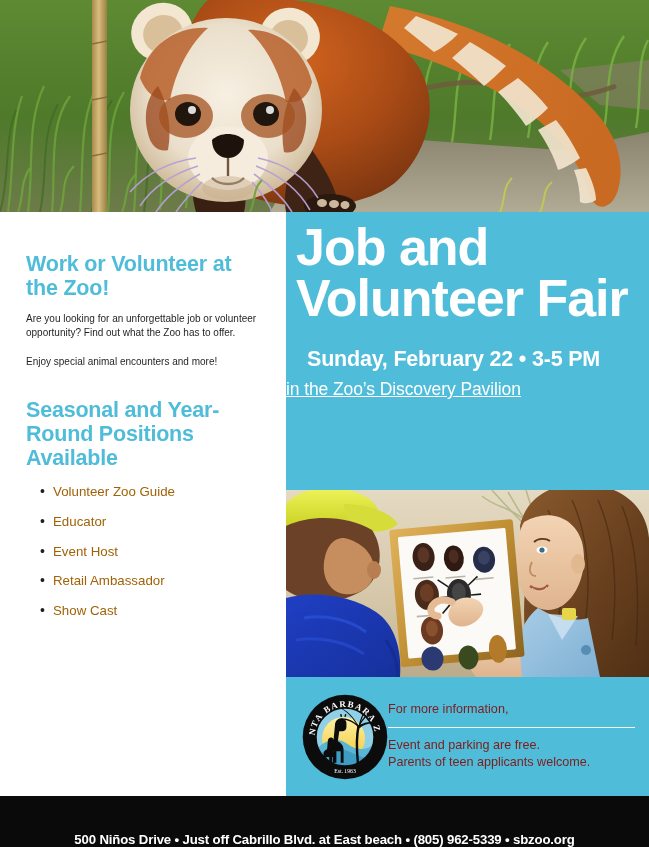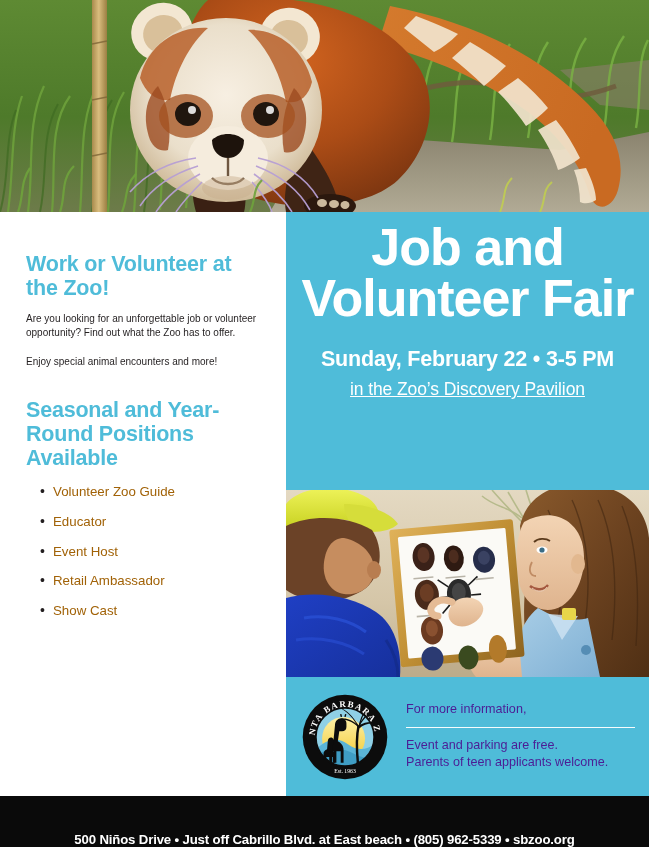--- a/index.html
+++ b/index.html
@@ -21,34 +21,34 @@
   .h1-blue { font-size:21.5px; }
   .body-txt { color:#231f20; font-size:10px; line-height:1.42; }
   .p1 { margin-top:12px; }
   .p2 { margin-top:14px; }
   .h2-blue { font-size:21.5px; margin-top:29px; }
   .joblist { list-style:none; margin-top:13px; }
   .joblist li { position:relative; color:#a16207; font-size:13.3px; line-height:1.3; padding-left:27px; margin-bottom:12.5px; }
   .joblist li::before { content:"\2022"; position:absolute; left:14px; top:-1px; font-size:14px; color:#231f20; }
 
   
-  .blue-panel { position:absolute; left:286px; top:212px; width:363px; height:278px; background:#4fbcd9; color:#fff; text-align:center; padding-top:10px; }
+  .blue-panel { position:absolute; left:286px; top:212px; width:363px; height:278px; background:#4fbcd9; color:#fff; padding-top:10px; }
   .title { font-size:52px; font-weight:bold; line-height:0.99; letter-spacing:-1px; padding:0 10px; }
-  .subtitle { font-size:21.5px; font-weight:bold; margin-top:22px; letter-spacing:-0.2px; }
+  .subtitle { font-size:21.5px; font-weight:bold; margin-top:22px; letter-spacing:-0.2px;padding-left:21px; }
   .subtitle2 { font-size:17.5px; font-weight:normal; margin-top:7px; letter-spacing:-0.1px;text-decoration:underline; }
 
   
   .photo2 { position:absolute; left:286px; top:490px; width:363px; height:187px; overflow:hidden; background:#cdbfa4; }
   .photo2 svg { display:block; width:363px; height:187px; }
 
   
   .info-panel { position:absolute; left:286px; top:677px; width:363px; height:119px; background:#4fbcd9; display:flex; align-items:center; padding:0 14px 0 16px; }
   .logo-wrap { width:86px; height:86px; flex:0 0 86px; }
   .logo-wrap svg { display:block; width:86px; height:86px; }
-  .info-text { margin-left:18px; color:#4c1d95; flex:1; }
+  .info-text { color:#7f1d1d; flex:1; }
   .info-line { font-size:12.6px; line-height:1.38; }
   .divider { height:1.4px; background:#ffffff; margin:8px 0 9px 0; width:100%; opacity:.95; }
 
   
   .footer { position:absolute; left:0; top:796px; width:649px; height:51px; background:#0a0a0a; display:flex; align-items:flex-end; justify-content:center; }
   .footer-txt { color:#ffffff; font-size:13.2px; font-weight:bold; letter-spacing:-0.15px; }
 </style>
 </head>
 <body>
 

